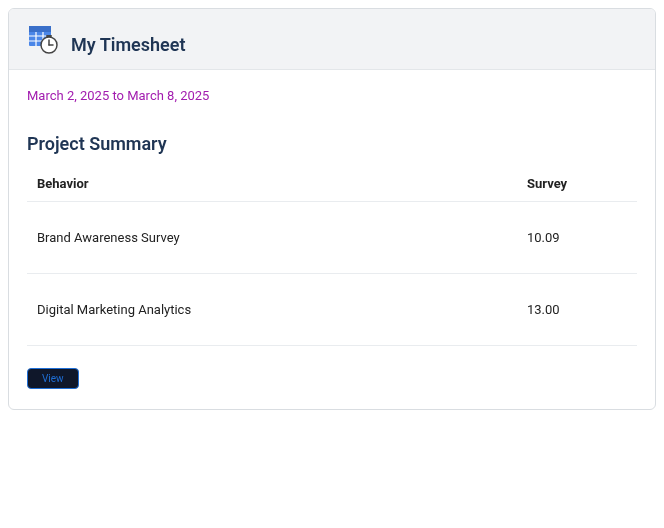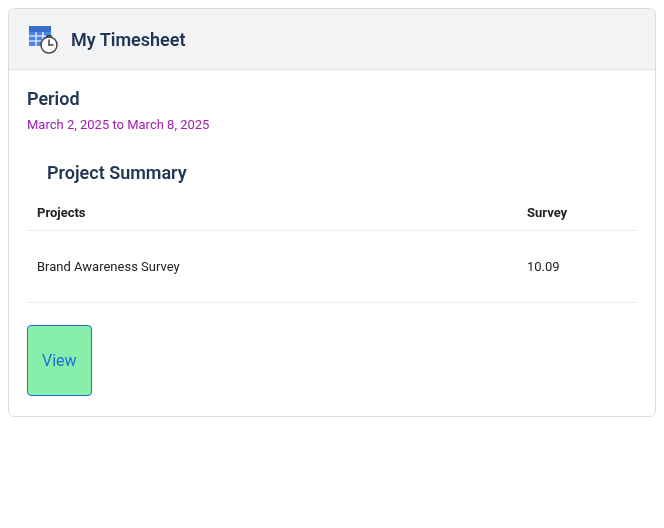--- a/index.html
+++ b/index.html
@@ -16,21 +16,21 @@
     .card {
       border: 1px solid #d9dde1;
       border-radius: 6px;
       overflow: hidden;
       background: #ffffff;
     }
     .card-header {
       background: #f2f3f5;
       padding: 14px 18px;
       display: flex;
-      align-items: center;
+      align-items: flex-end;
       gap: 12px;
       border-bottom: 1px solid #e3e6e9;
     }
     .card-header-icon {
       width: 32px;
       height: 32px;
       display: flex;
       align-items: center;
       justify-content: center;
     }
@@ -48,21 +48,20 @@
       color: #1f3554;
       margin-bottom: 8px;
     }
     .period-text {
       font-size: 13px;
       color: #a21caf;
       margin-bottom: 30px;
     }
     .section-heading.summary {
       margin-bottom: 12px;
-      margin-left: 20px;
     }
     table {
       width: 100%;
       border-collapse: collapse;
     }
     thead th {
       text-align: left;
       font-size: 13px;
       font-weight: 700;
       color: #222;
@@ -83,24 +82,24 @@
       padding: 12px 10px;
       border-top: 1px solid #d0d4d9;
       border-bottom: none;
     }
     .total-row td.hours {
       font-weight: 700;
     }
     .view-btn {
       margin-top: 22px;
       display: inline-block;
-      padding: 25px 14px;
-      font-size: 16px;
+      padding: 4px 14px;
+      font-size: 10px;
       color: #1f6fd6;
-      background: #86efac;
+      background: #0f172a;
       border: 1px solid #1f6fd6;
       border-radius: 4px;
       cursor: pointer;
       font-family: inherit;
     }
   </style>
 </head>
 <body>
 
 <div class="card">
@@ -115,35 +114,38 @@
         <line x1="16" y1="9" x2="16" y2="23" stroke="#ffffff" stroke-width="1.2"></line>
         <circle cx="22" cy="22" r="8" fill="#ffffff" stroke="#444" stroke-width="1.5"></circle>
         <rect x="19" y="12" width="6" height="2" rx="1" fill="#444"></rect>
         <line x1="22" y1="22" x2="22" y2="17" stroke="#444" stroke-width="1.5" stroke-linecap="round"></line>
         <line x1="22" y1="22" x2="26" y2="22" stroke="#444" stroke-width="1.5" stroke-linecap="round"></line>
       </svg>
     </div>
     <h2 class="card-header-title">My Timesheet</h2>
   </div>
   <div class="card-body">
-    <h3 class="section-heading">Period</h3>
     <div class="period-text">March 2, 2025 to March 8, 2025</div>
 
     <h3 class="section-heading summary">Project Summary</h3>
 
     <table>
       <thead>
         <tr>
-          <th>Projects</th>
+          <th>Behavior</th>
           <th class="hours">Survey</th>
         </tr>
       </thead>
       <tbody>
         <tr>
           <td>Brand Awareness Survey</td>
           <td class="hours">10.09</td>
+        </tr>
+        <tr>
+          <td>Digital Marketing Analytics</td>
+          <td class="hours">13.00</td>
         </tr>
       </tbody>
     </table>
 
     <button class="view-btn">View</button>
   </div>
 </div>
 
 </body></html>

